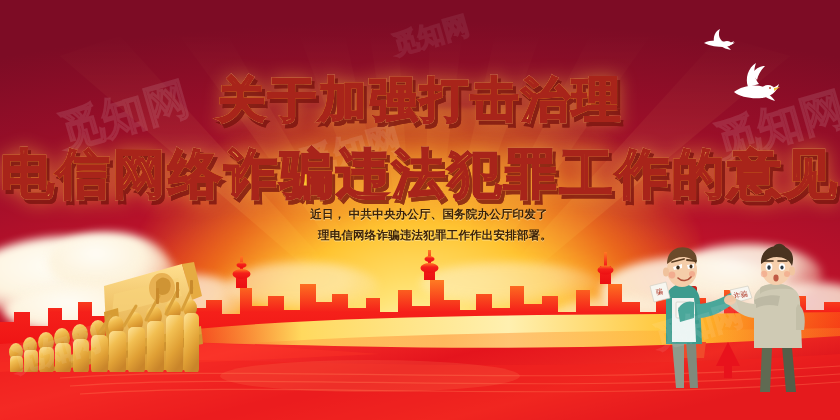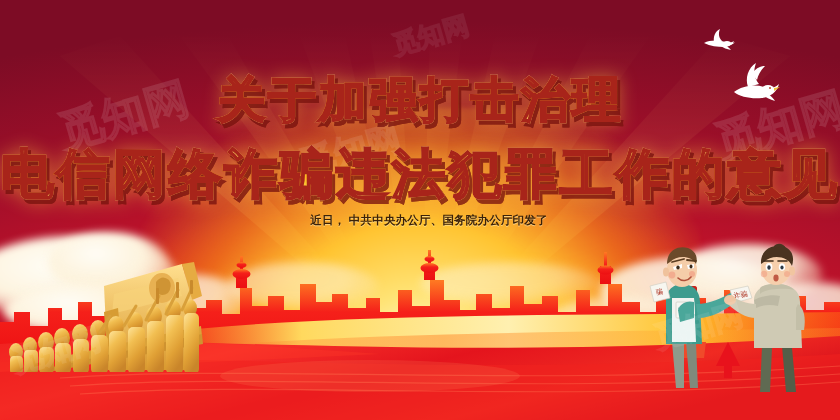--- a/index.html
+++ b/index.html
@@ -45,21 +45,21 @@
     filter:drop-shadow(3px 4px 0 rgba(120,18,14,.78)) drop-shadow(0 0 9px rgba(255,200,60,.45));
   }
   .tline1{font-size:48px;line-height:54px;}
   .tline2{font-size:53px;line-height:62px;margin-top:16px;}
   .body-text{
     position:absolute;left:50%;transform:translateX(-50%);top:203px;width:470px;
     z-index:30;text-align:center;color:#3c2208;font-size:11.5px;line-height:19px;
     font-weight:bold;letter-spacing:.2px;
     text-shadow:0 1px 0 rgba(255,240,190,.55);
   }
-  .body-text p{margin:8px;}
+  .body-text p{margin:2px;}
   .body-text .l1{padding-left:18px;}
   .body-text .l3{padding-left:30px;}
   
   .dove{position:absolute;z-index:25;}
   
   .monument{position:absolute;left:-4px;bottom:48px;width:230px;height:120px;z-index:22;}
   
   .chars{position:absolute;right:4px;bottom:28px;width:190px;height:150px;z-index:26;}
   
   .wm{position:absolute;z-index:28;opacity:.115;pointer-events:none;
@@ -345,20 +345,21 @@
     </g>
   </svg>
 
   <div class="title-wrap">
     <div class="tline tline1">关于加强打击治理</div>
     <div class="tline tline2">电信网络诈骗违法犯罪工作的意见</div>
   </div>
 
   <div class="body-text">
     <p class="l1">近日， 中共中央办公厅、国务院办公厅印发了</p>
+    <p class="l3">理电信网络诈骗违法犯罪工作作出安排部署。</p>
   </div>
 
   <div class="wm wm-a">觅知网</div>
   <div class="wm wm-b">觅知网</div>
   <div class="wm wm-c">觅知网</div>
   <div class="wm wm-d">觅知网</div>
   <div class="wm wm-e">觅知网</div>
   <div class="wm wm-f">觅知网</div>
 
 </div>

